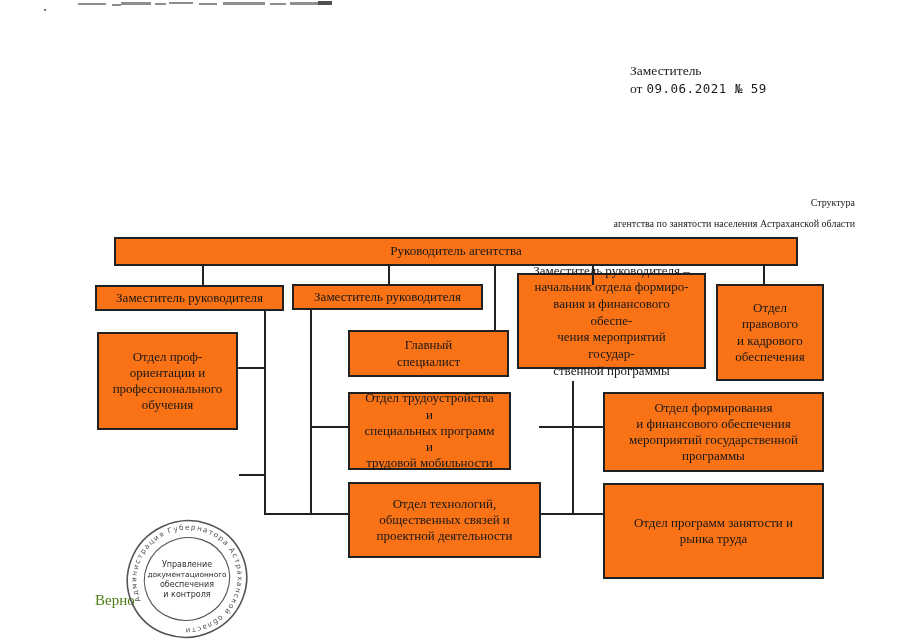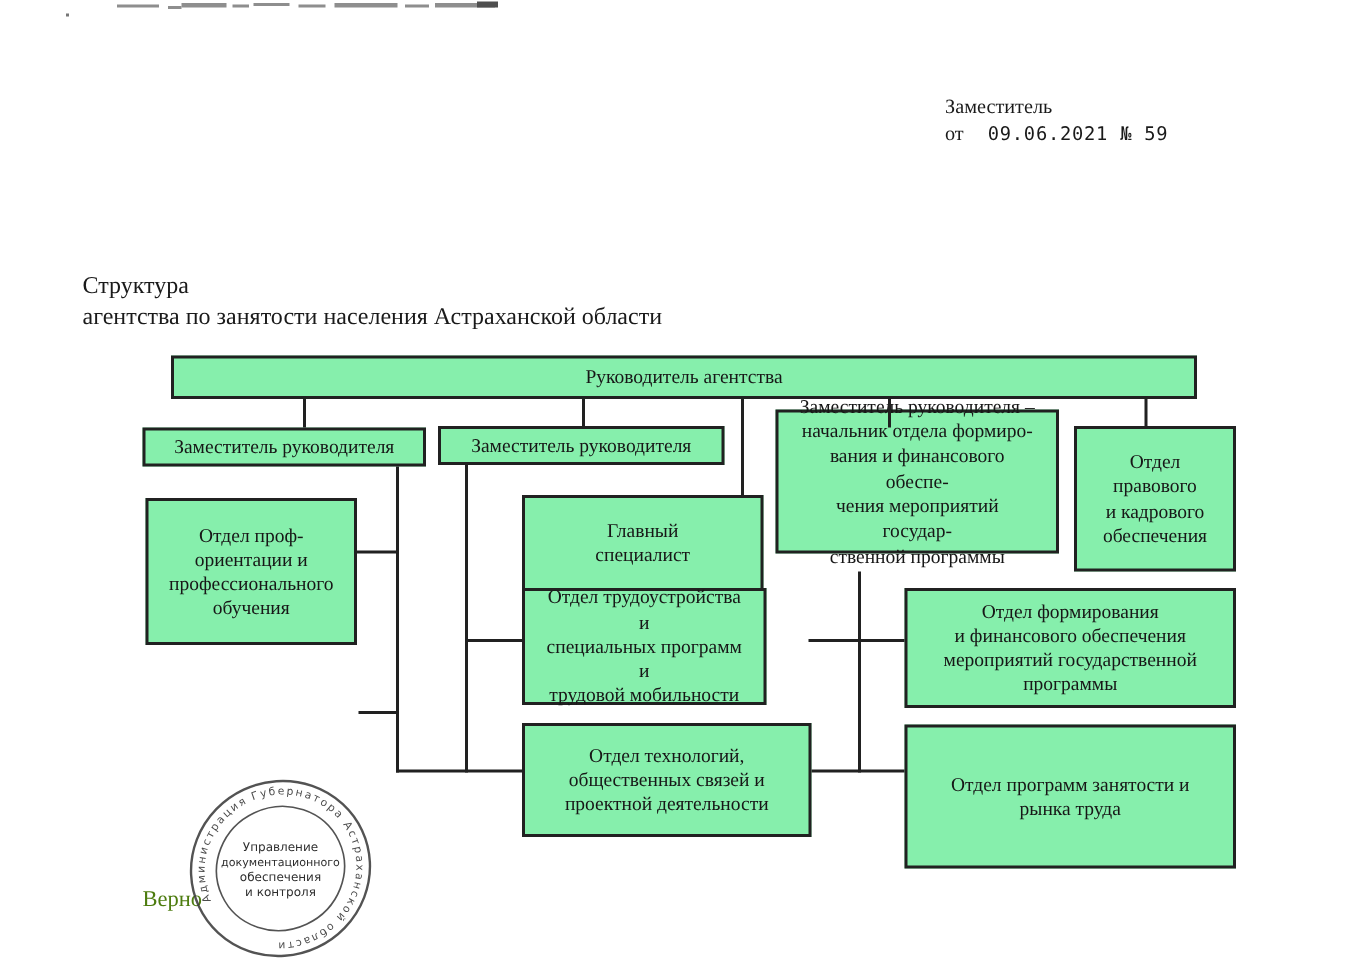--- a/index.html
+++ b/index.html
@@ -1,36 +1,36 @@
 <!DOCTYPE html>
 <html><head>
 <meta charset="utf-8">
 <style>
   html,body{margin:0;padding:0;background:#fff;}
   #page{position:relative;width:905px;height:640px;background:#ffffff;overflow:hidden;
         font-family:"Liberation Serif",serif;color:#1a1a1a;}
 
   
   #hdr{position:absolute;left:630px;top:62px;font-size:13.5px;line-height:18px;white-space:nowrap;}
-  .date-val{font-family:"DejaVu Sans Mono",monospace;font-size:12.5px;letter-spacing:.5px;margin-left:16px;}
+  .date-val{font-family:"DejaVu Sans Mono",monospace;font-size:12.5px;letter-spacing:.5px;margin-left:4px;}
 
   
-  #title{position:absolute;left:55px;top:180px;width:800px;text-align:left;font-size:16px;line-height:21px;}
+  #title{position:absolute;left:55px;top:192px;width:800px;text-align:right;font-size:10px;line-height:21px;}
 
   
-  .box{position:absolute;box-sizing:border-box;border:2px solid #212121;background:#86efac;
+  .box{position:absolute;box-sizing:border-box;border:2px solid #212121;background:#f97316;
        display:flex;align-items:center;justify-content:center;text-align:center;
        white-space:pre-line;font-size:13px;line-height:1.25;padding:1px 14px;color:#171717;}
   #box-root{left:114px;top:237px;width:684px;height:29px}
   #box-zam1{left:95px;top:285px;width:189px;height:26px}
   #box-zam2{left:292px;top:284px;width:191px;height:26px}
   #box-zam3{left:517px;top:273px;width:189px;height:96px;line-height:1.28}
   #box-legal{left:716px;top:284px;width:108px;height:97px}
   #box-proforient{left:97px;top:332px;width:141px;height:98px}
-  #box-glavspec{left:348px;top:330px;width:161px;height:64px}
+  #box-glavspec{left:348px;top:330px;width:161px;height:47px}
   #box-kontrol{left:98px;top:436px;width:141px;height:78px}
   #box-trudoustr{left:348px;top:392px;width:163px;height:78px}
   #box-tekhno{left:348px;top:482px;width:193px;height:76px}
   #box-formir{left:603px;top:392px;width:221px;height:80px}
   #box-zanyat{left:603px;top:483px;width:221px;height:96px}
 
   
   .line{position:absolute;background:#212121;}
   .v{width:2px}.h{height:2px}
   #ln-d1{left:202px;top:266px;height:19px}

